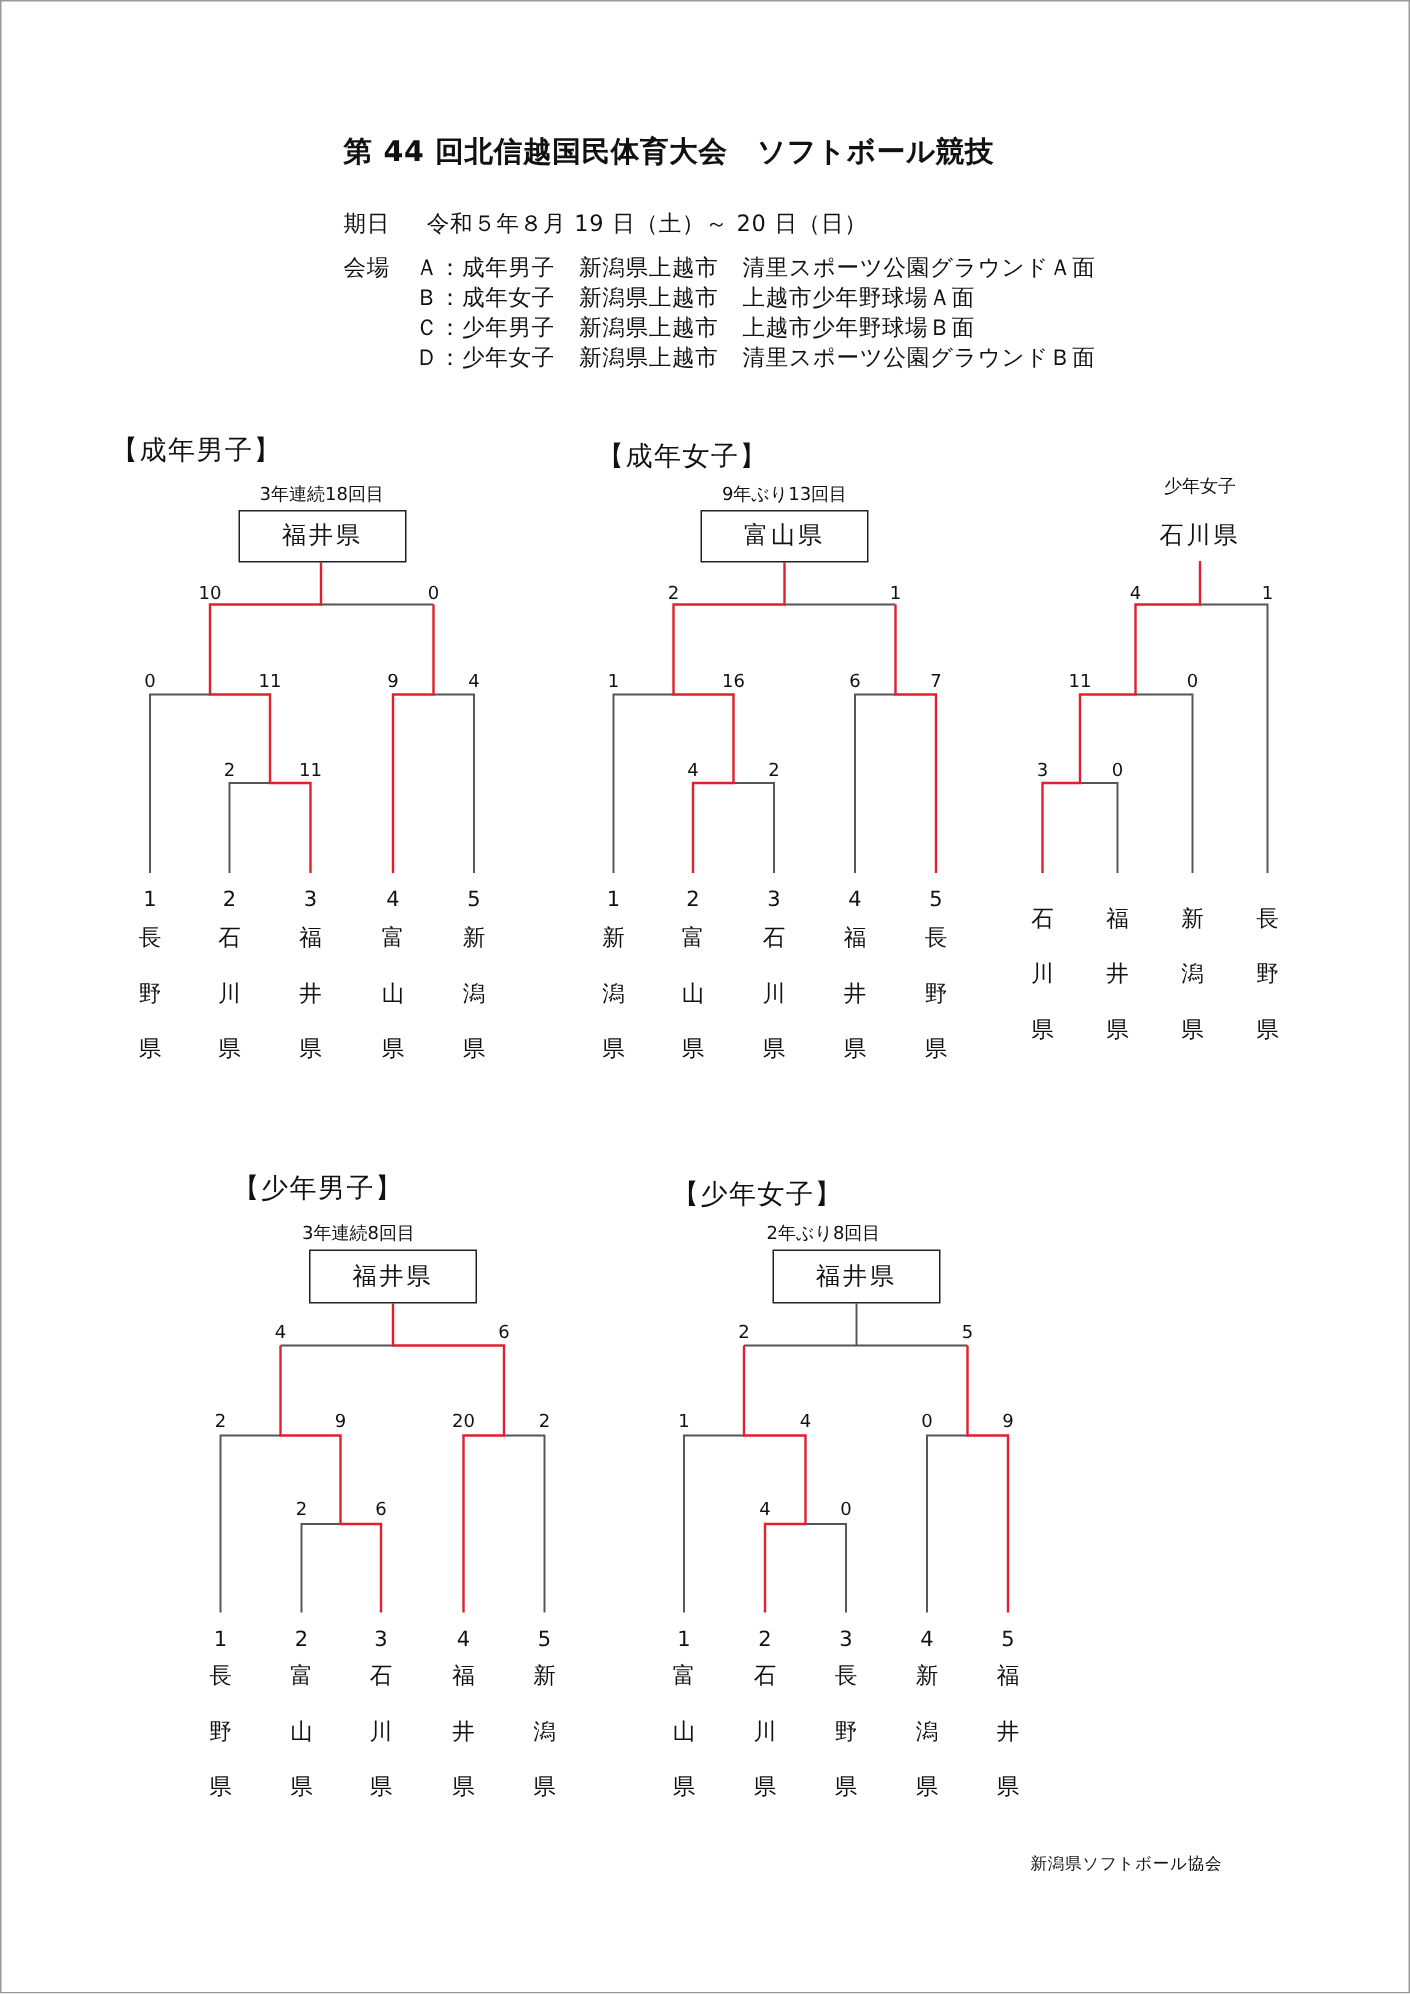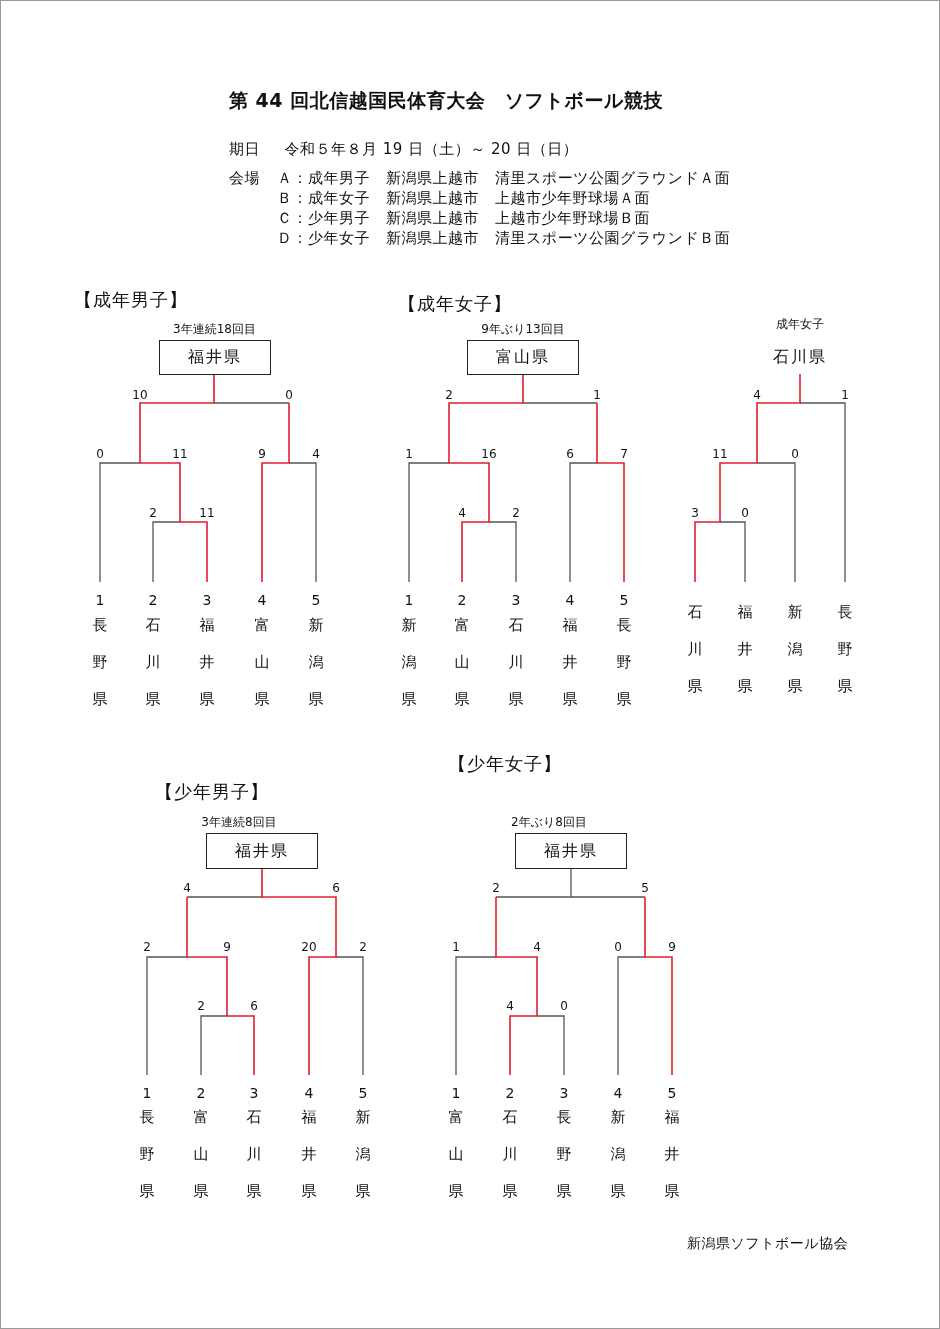--- a/index.html
+++ b/index.html
@@ -11,21 +11,21 @@
   .info { position: absolute; font-size: 15px; white-space: nowrap; letter-spacing: 0.5px; }
   .info-label { position: absolute; left: 0; }
   .sec-title { position: absolute; font-size: 18px; white-space: nowrap; letter-spacing: 1px; text-align: right; }
   .note { position: absolute; font-size: 12px; white-space: nowrap; text-align: center; }
   .champ-box { position: absolute; border: 1px solid #222; box-sizing: border-box; display: flex; align-items: center; justify-content: center; font-size: 16px; letter-spacing: 2px; background: #fff; }
   .champ-plain { position: absolute; font-size: 16px; letter-spacing: 2px; text-align: center; }
   .score { position: absolute; font-size: 12px; transform: translateX(-50%); white-space: nowrap; }
   .seed { position: absolute; font-size: 14px; transform: translateX(-50%); }
   .pref-char { position: absolute; font-size: 15px; transform: translateX(-50%); }
   svg.lines { position: absolute; left: 0; top: 0; }
-  .footer { position: absolute; left: 687px; top: 1235px; font-size: 14px; white-space: nowrap; letter-spacing: 0.5px; }
+  .footer { position: absolute; left: 687px; top: 1235px; font-size: 11px; white-space: nowrap; letter-spacing: 0.5px; }
 </style>
 </head>
 <body>
 
 <div class="page"></div>
 
 <div class="title">第 44 回北信越国民体育大会　ソフトボール競技</div>
 
 <div class="info" style="left:229px; top:140px;text-align:center;">
   <span>期日</span>
@@ -144,21 +144,21 @@
   <span class="seed" style="left:624px; top:592px;">5</span>
 
   <div class="team-col"></div>
   <div class="team-col"></div>
   <div class="team-col"></div>
   <div class="team-col"></div>
   <div class="team-col"></div>
 </div>
 
 <div>
-  <div class="note" style="left:750px; top:316px; width:100px;">成年女子</div>
+  <div class="note" style="left:750px; top:316px; width:100px;">少年女子</div>
   <div class="champ-plain" style="left:750px; top:347px; width:100px;">石川県</div>
   <span class="score" style="left:757px; top:388px;">4</span>
   <span class="score" style="left:845px; top:388px;">1</span>
   <span class="score" style="left:720px; top:447px;">11</span>
   <span class="score" style="left:795px; top:447px;">0</span>
   <span class="score" style="left:695px; top:506px;">3</span>
   <span class="score" style="left:745px; top:506px;">0</span>
 
   <div class="team-col"></div>
   <div class="team-col"></div>
@@ -186,21 +186,21 @@
   <span class="seed" style="left:363px; top:1085px;">5</span>
 
   <div class="team-col"></div>
   <div class="team-col"></div>
   <div class="team-col"></div>
   <div class="team-col"></div>
   <div class="team-col"></div>
 </div>
 
 <div>
-  <div class="sec-title" style="left:448px; top:752px;">【少年女子】</div>
+  <div class="sec-title" style="left:448px; top:784px;">【少年女子】</div>
   <div class="note" style="left:494px; top:814px; width:110px;">2年ぶり8回目</div>
   <div class="champ-box" style="left:515px; top:833px; width:112px; height:36px;">福井県</div>
   <span class="score" style="left:496px; top:881px;">2</span>
   <span class="score" style="left:645px; top:881px;">5</span>
   <span class="score" style="left:456px; top:940px;">1</span>
   <span class="score" style="left:537px; top:940px;">4</span>
   <span class="score" style="left:618px; top:940px;">0</span>
   <span class="score" style="left:672px; top:940px;">9</span>
   <span class="score" style="left:510px; top:999px;">4</span>
   <span class="score" style="left:564px; top:999px;">0</span>

